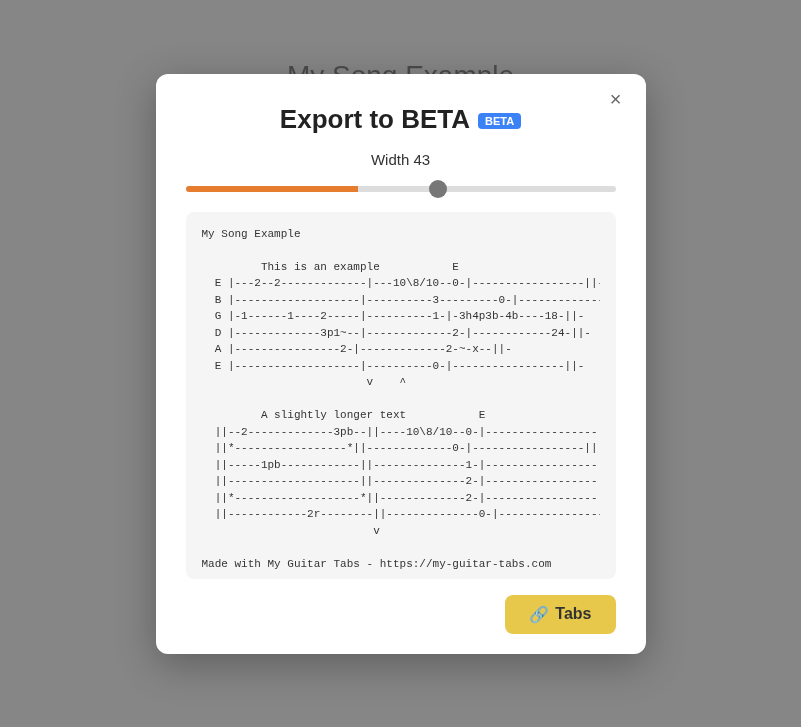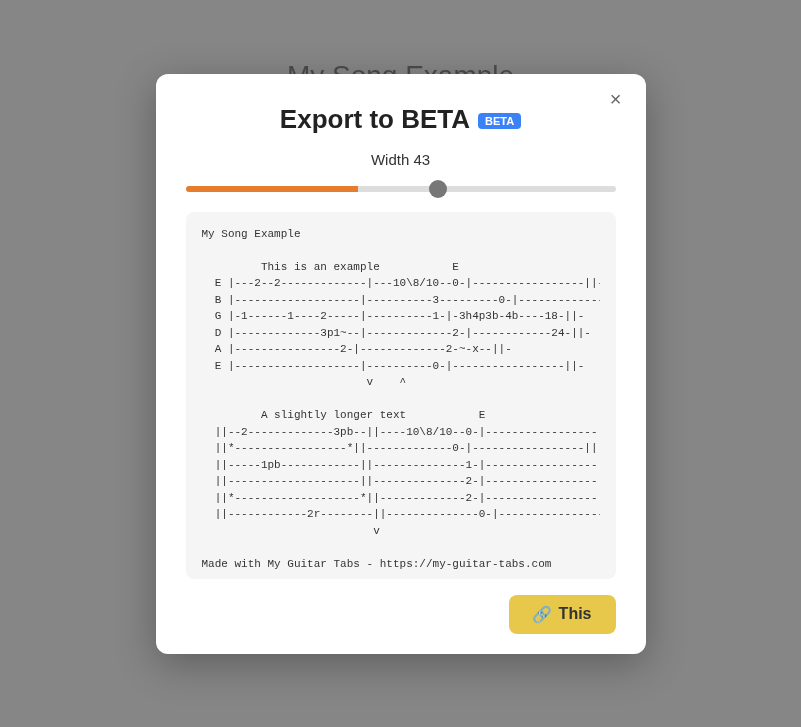--- a/index.html
+++ b/index.html
@@ -242,18 +242,18 @@
   ||*-------------------*||-------------2-|-----------------||
   ||------------2r--------||--------------0-|-----------------||
                           v
 
 Made with My Guitar Tabs - https://my-guitar-tabs.com</pre>
     </div>
 
     <div class="modal-footer">
       <button class="copy-btn">
         <span class="link-icon">🔗</span>
-        <span>This</span>
+        <span>Tabs</span>
       </button>
     </div>
 
   </div>
 </div>
 
 </body></html>

